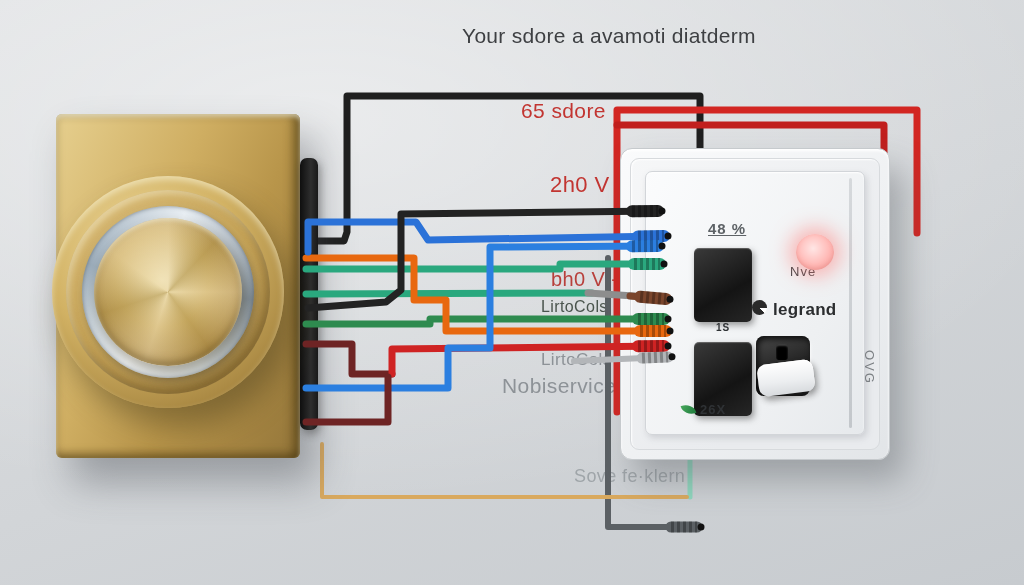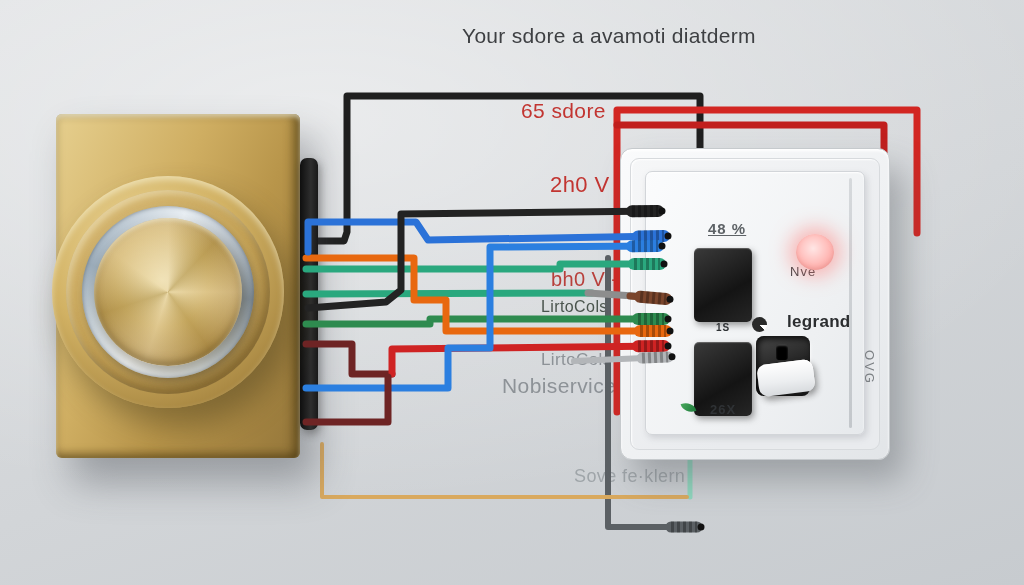--- a/index.html
+++ b/index.html
@@ -59,36 +59,36 @@
   .lbl-percent{position:absolute;left:62px;top:48px;font-size:15px;font-weight:bold;color:#5d6266;letter-spacing:1px;text-decoration:underline;}
   .lbl-nve{position:absolute;left:144px;top:44px;font-size:13px;color:#3c4043;letter-spacing:1px;margin-top:48px;}
   .led{position:absolute;left:150px;top:62px;width:38px;height:36px;border-radius:50%;
     background:radial-gradient(circle at 45% 40%, #ffe6e5 0%, #ffb9b6 55%, #f59b98 100%);
     box-shadow:0 0 18px 7px rgba(255,130,125,.5), inset 0 -2px 4px rgba(220,120,115,.4);}
   .tblock{position:absolute;left:48px;width:58px;height:74px;border-radius:5px;
     background:linear-gradient(150deg,#3a3a3a 0%, #141414 60%, #262626 100%);
     box-shadow:2px 3px 6px rgba(60,60,60,.5), inset 0 1px 1px rgba(255,255,255,.25);}
   .tblock1{top:76px;} .tblock2{top:170px;}
   .lbl-1s{position:absolute;left:70px;top:150px;font-size:10px;font-weight:bold;color:#2f3235;letter-spacing:1px;}
-  .brand{position:absolute;left:106px;top:140px;display:flex;align-items:flex-end;gap:20px;}
+  .brand{position:absolute;left:106px;top:128px;display:flex;align-items:flex-start;gap:6px;}
   .brand-icon{width:15px;height:15px;border-radius:50%;
     background:conic-gradient(from 210deg,#2a2a2a 0 68%, #ffffff 68% 80%, #2a2a2a 80%);}
   .brand-text{font-size:17px;font-weight:bold;color:#2b2d2f;letter-spacing:.3px;}
   .toggle-recess{position:absolute;left:110px;top:164px;width:54px;height:60px;border-radius:8px;
     background:linear-gradient(160deg,#4a4a4a,#161616 70%);
     box-shadow:inset 2px 3px 6px rgba(0,0,0,.8), 1px 2px 3px rgba(255,255,255,.6);}
   .toggle-slot{position:absolute;left:20px;top:8px;width:12px;height:16px;border-radius:3px;
     background:#000;box-shadow:inset 0 2px 2px rgba(255,255,255,.25);}
   .toggle-lever{position:absolute;left:2px;top:26px;width:56px;height:32px;border-radius:9px;cursor:pointer;
     transform:rotate(-7deg);
     background:linear-gradient(180deg,#ffffff 0%, #eceef0 60%, #d8dbde 100%);
     box-shadow:2px 4px 6px rgba(30,30,30,.45), inset 0 1px 1px #fff;}
   .lbl-ovg{position:absolute;left:206px;top:188px;font-size:13px;color:#7b7f83;letter-spacing:2px;
     transform:rotate(90deg);transform-origin:center;}
-  .eco{position:absolute;left:36px;top:230px;display:flex;gap:15px;}
+  .eco{position:absolute;left:36px;top:230px;display:flex;align-items:center;gap:5px;}
   .leaf-icon{width:13px;height:11px;border-radius:0 95% 0 95%;transform:rotate(-18deg);
     background:linear-gradient(135deg,#49a85d,#1d7a3b);}
   .eco-text{font-size:13px;font-weight:bold;color:#2f3235;letter-spacing:1px;}
 </style>
 </head>
 <body>
 
 <div id="stage">
 
   <div class="title">Your sdore a avamoti diatderm</div>

